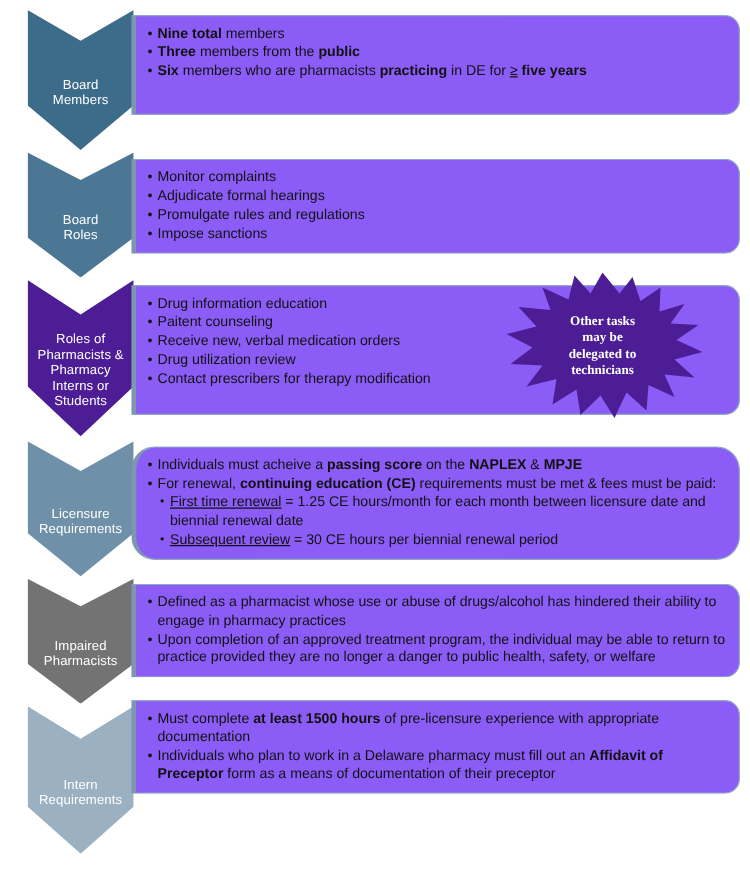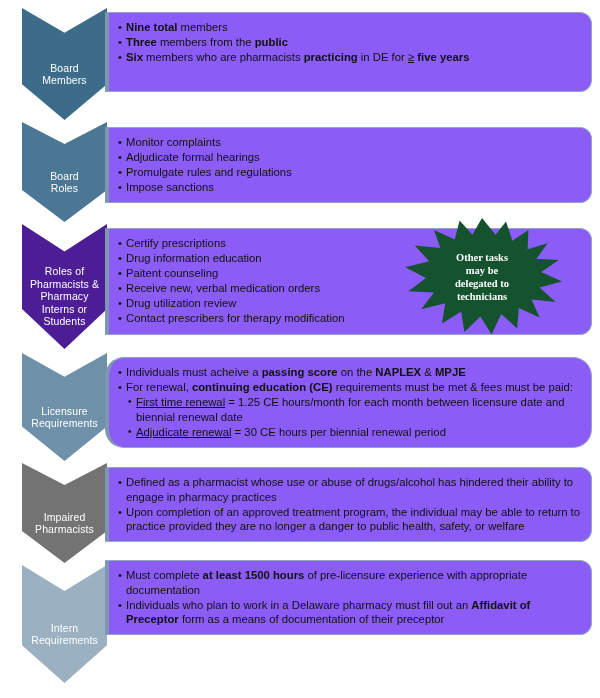--- a/index.html
+++ b/index.html
@@ -122,38 +122,37 @@
     </div>
     <div class="chev" style="top: 224px; height: 125px; background: #4c1d95;">
       <div class="chev-label">Roles of
 Pharmacists &amp;
 Pharmacy
 Interns or
 Students</div>
     </div>
     <div class="box" style="top: 228px; min-height: 104px;">
       <ul class="bul">
-        <li>Certify prescriptions</li>
         <li>Drug information education</li>
         <li>Paitent counseling</li>
         <li>Receive new, verbal medication orders</li>
         <li>Drug utilization review</li>
         <li>Contact prescribers for therapy modification</li>
       </ul>
     </div>
     <div class="chev" style="top: 353px; height: 108px; background: rgb(110, 144, 168);">
       <div class="chev-label">Licensure
 Requirements</div>
     </div>
     <div class="box" style="top: 357px; min-height: 88px; border-radius: 19px;">
       <ul class="bul">
         <li>Individuals must acheive a <b>passing score</b> on the <b>NAPLEX</b> &amp; <b>MPJE</b></li>
         <li>For renewal, <b>continuing education (CE)</b> requirements must be met &amp; fees must be paid:</li>
         <li class="sub"><u>First time renewal</u> = 1.25 CE hours/month for each month between licensure date and biennial renewal date</li>
-        <li class="sub"><u>Adjudicate renewal</u> = 30 CE hours per biennial renewal period</li>
+        <li class="sub"><u>Subsequent review</u> = 30 CE hours per biennial renewal period</li>
       </ul>
     </div>
     <div class="chev" style="top: 463px; height: 100px; background: #737373;">
       <div class="chev-label">Impaired
 Pharmacists</div>
     </div>
     <div class="box" style="top: 467px; min-height: 72px;">
       <ul class="bul">
         <li>Defined as a pharmacist whose use or abuse of drugs/alcohol has hindered their ability to engage in pharmacy practices</li>
         <li>Upon completion of an approved treatment program, the individual may be able to return to practice provided they are no longer a danger to public health, safety, or welfare</li>
@@ -162,19 +161,19 @@
     <div class="chev" style="top: 565px; height: 118px; background: rgb(155, 176, 192);">
       <div class="chev-label">Intern
 Requirements</div>
     </div>
     <div class="box" style="top: 560px; min-height: 74px;">
       <ul class="bul">
         <li>Must complete <b>at least 1500 hours</b> of pre-licensure experience with appropriate documentation</li>
         <li>Individuals who plan to work in a Delaware pharmacy must fill out an <b>Affidavit of Preceptor</b> form as a means of documentation of their preceptor</li>
       </ul>
     </div>
-    <div class="burst" style="left: 402px; top: 218px; width: 160px; height: 120px; background: #14532d;">
+    <div class="burst" style="left: 402px; top: 218px; width: 160px; height: 120px; background: #4c1d95;">
       <div class="burst-text">Other tasks
 may be
 delegated to
 technicians</div>
     </div>
   </div>
 
 </body></html>

